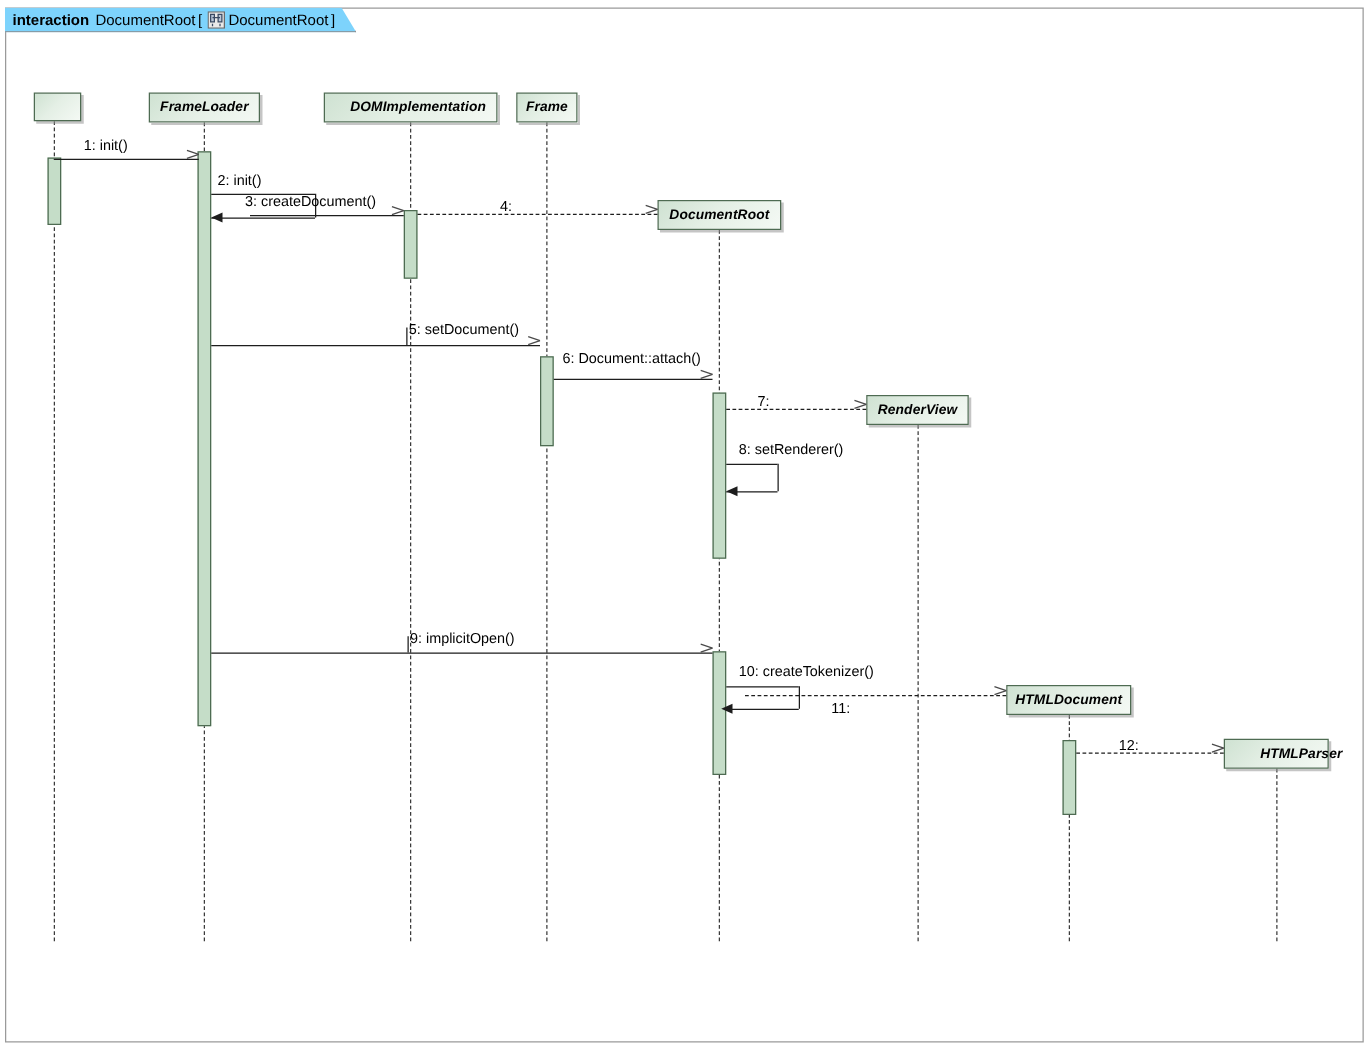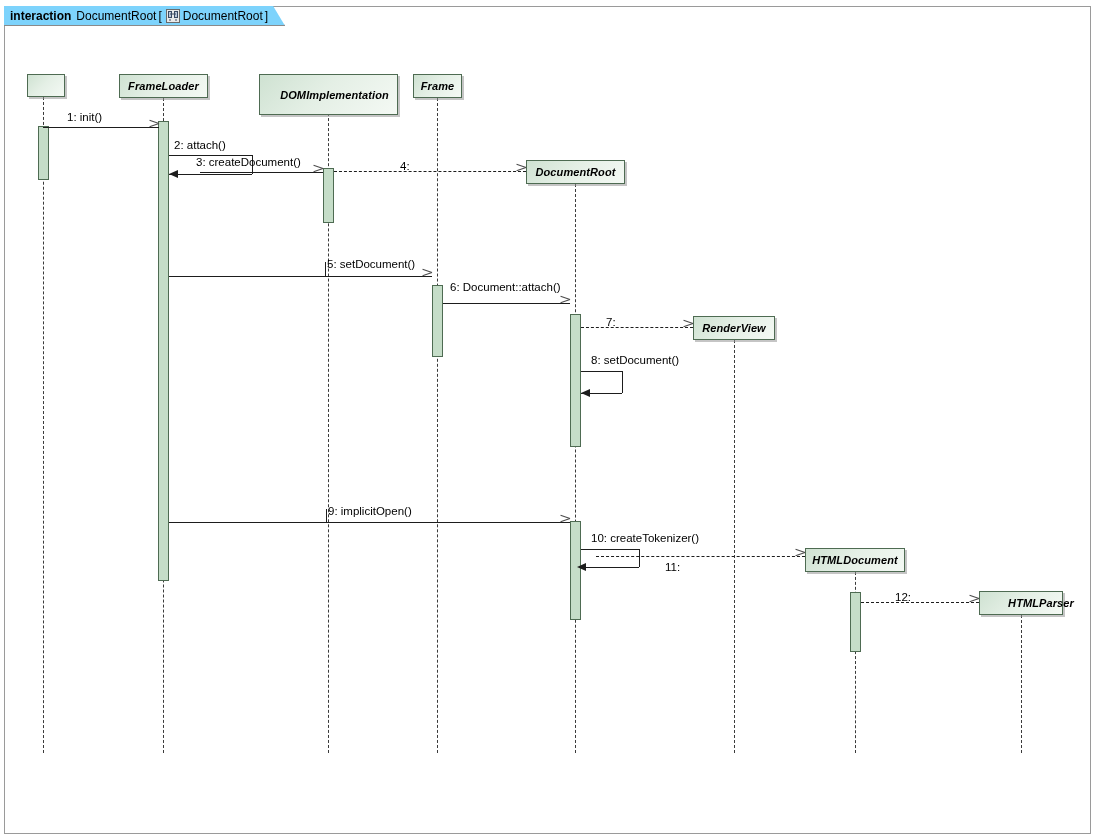--- a/index.html
+++ b/index.html
@@ -179,21 +179,21 @@
   <div class="activation" style="left:570px; top:314px; height:133px;"></div>
   <div class="activation" style="left:570px; top:521px; height:99px;"></div>
   <div class="activation" style="left:850px; top:592px; height:60px;"></div>
 
   <div class="lifeline-box" style="left:27px; top:74px; width:38px; height:23px;">
     <span></span>
   </div>
   <div class="lifeline-box" style="left:119px; top:74px; width:89px; height:24px;">
     <span>FrameLoader</span>
   </div>
-  <div class="lifeline-box" style="left:259px; top:74px; width:139px; height:41px;padding-left:12px;">
+  <div class="lifeline-box" style="left:259px; top:74px; width:139px; height:24px;padding-left:12px;">
     <span>DOMImplementation</span>
   </div>
   <div class="lifeline-box" style="left:413px; top:74px; width:49px; height:24px;">
     <span>Frame</span>
   </div>
   <div class="lifeline-box" style="left:526px; top:160px; width:99px; height:24px;">
     <span>DocumentRoot</span>
   </div>
   <div class="lifeline-box" style="left:693px; top:316px; width:82px; height:24px;">
     <span>RenderView</span>
@@ -206,21 +206,21 @@
   </div>
 
   <div class="msg-line" style="left:43px; top:127px; width:116px;"></div>
   <div class="arrow-open-r" style="left:149px; top:122px;"></div>
   <div class="msg-label" style="left:67px; top:111px;">1: init()</div>
 
   <div class="msg-line" style="left:169px; top:155px; width:83px;"></div>
   <div class="msg-vline" style="left:252px; top:155px; height:19px;"></div>
   <div class="msg-line" style="left:169px; top:174px; width:83px;"></div>
   <div class="arrow-solid-l" style="left:169px; top:170px;"></div>
-  <div class="msg-label" style="left:174px; top:139px;">2: attach()</div>
+  <div class="msg-label" style="left:174px; top:139px;">2: init()</div>
 
   <div class="msg-line" style="left:200px; top:172px; width:123px;"></div>
   <div class="arrow-open-r" style="left:313px; top:167px;"></div>
   <div class="msg-label" style="left:196px; top:156px;">3: createDocument()</div>
 
   <div class="msg-line dashed" style="left:334px; top:171px; width:192px;"></div>
   <div class="arrow-open-r" style="left:516px; top:166px;"></div>
   <div class="msg-label" style="left:400px; top:160px;">4:</div>
 
   <div class="msg-line" style="left:169px; top:276px; width:263px;"></div>
@@ -233,21 +233,21 @@
   <div class="msg-label" style="left:450px; top:281px;">6: Document::attach()</div>
 
   <div class="msg-line dashed" style="left:581px; top:327px; width:112px;"></div>
   <div class="arrow-open-r" style="left:683px; top:322px;"></div>
   <div class="msg-label" style="left:606px; top:316px;">7:</div>
 
   <div class="msg-line" style="left:581px; top:371px; width:41px;"></div>
   <div class="msg-vline" style="left:622px; top:371px; height:22px;"></div>
   <div class="msg-line" style="left:581px; top:393px; width:41px;"></div>
   <div class="arrow-solid-l" style="left:581px; top:389px;"></div>
-  <div class="msg-label" style="left:591px; top:354px;">8: setDocument()</div>
+  <div class="msg-label" style="left:591px; top:354px;">8: setRenderer()</div>
 
   <div class="msg-line" style="left:169px; top:522px; width:401px;"></div>
   <div class="arrow-open-r" style="left:560px; top:517px;"></div>
   <div class="msg-vline" style="left:326px; top:509px; height:13px;"></div>
   <div class="msg-label" style="left:328px; top:505px;">9: implicitOpen()</div>
 
   <div class="msg-line" style="left:581px; top:549px; width:58px;"></div>
   <div class="msg-vline" style="left:639px; top:549px; height:18px;"></div>
   <div class="msg-line" style="left:581px; top:567px; width:58px;"></div>
   <div class="arrow-solid-l" style="left:577px; top:563px;"></div>

